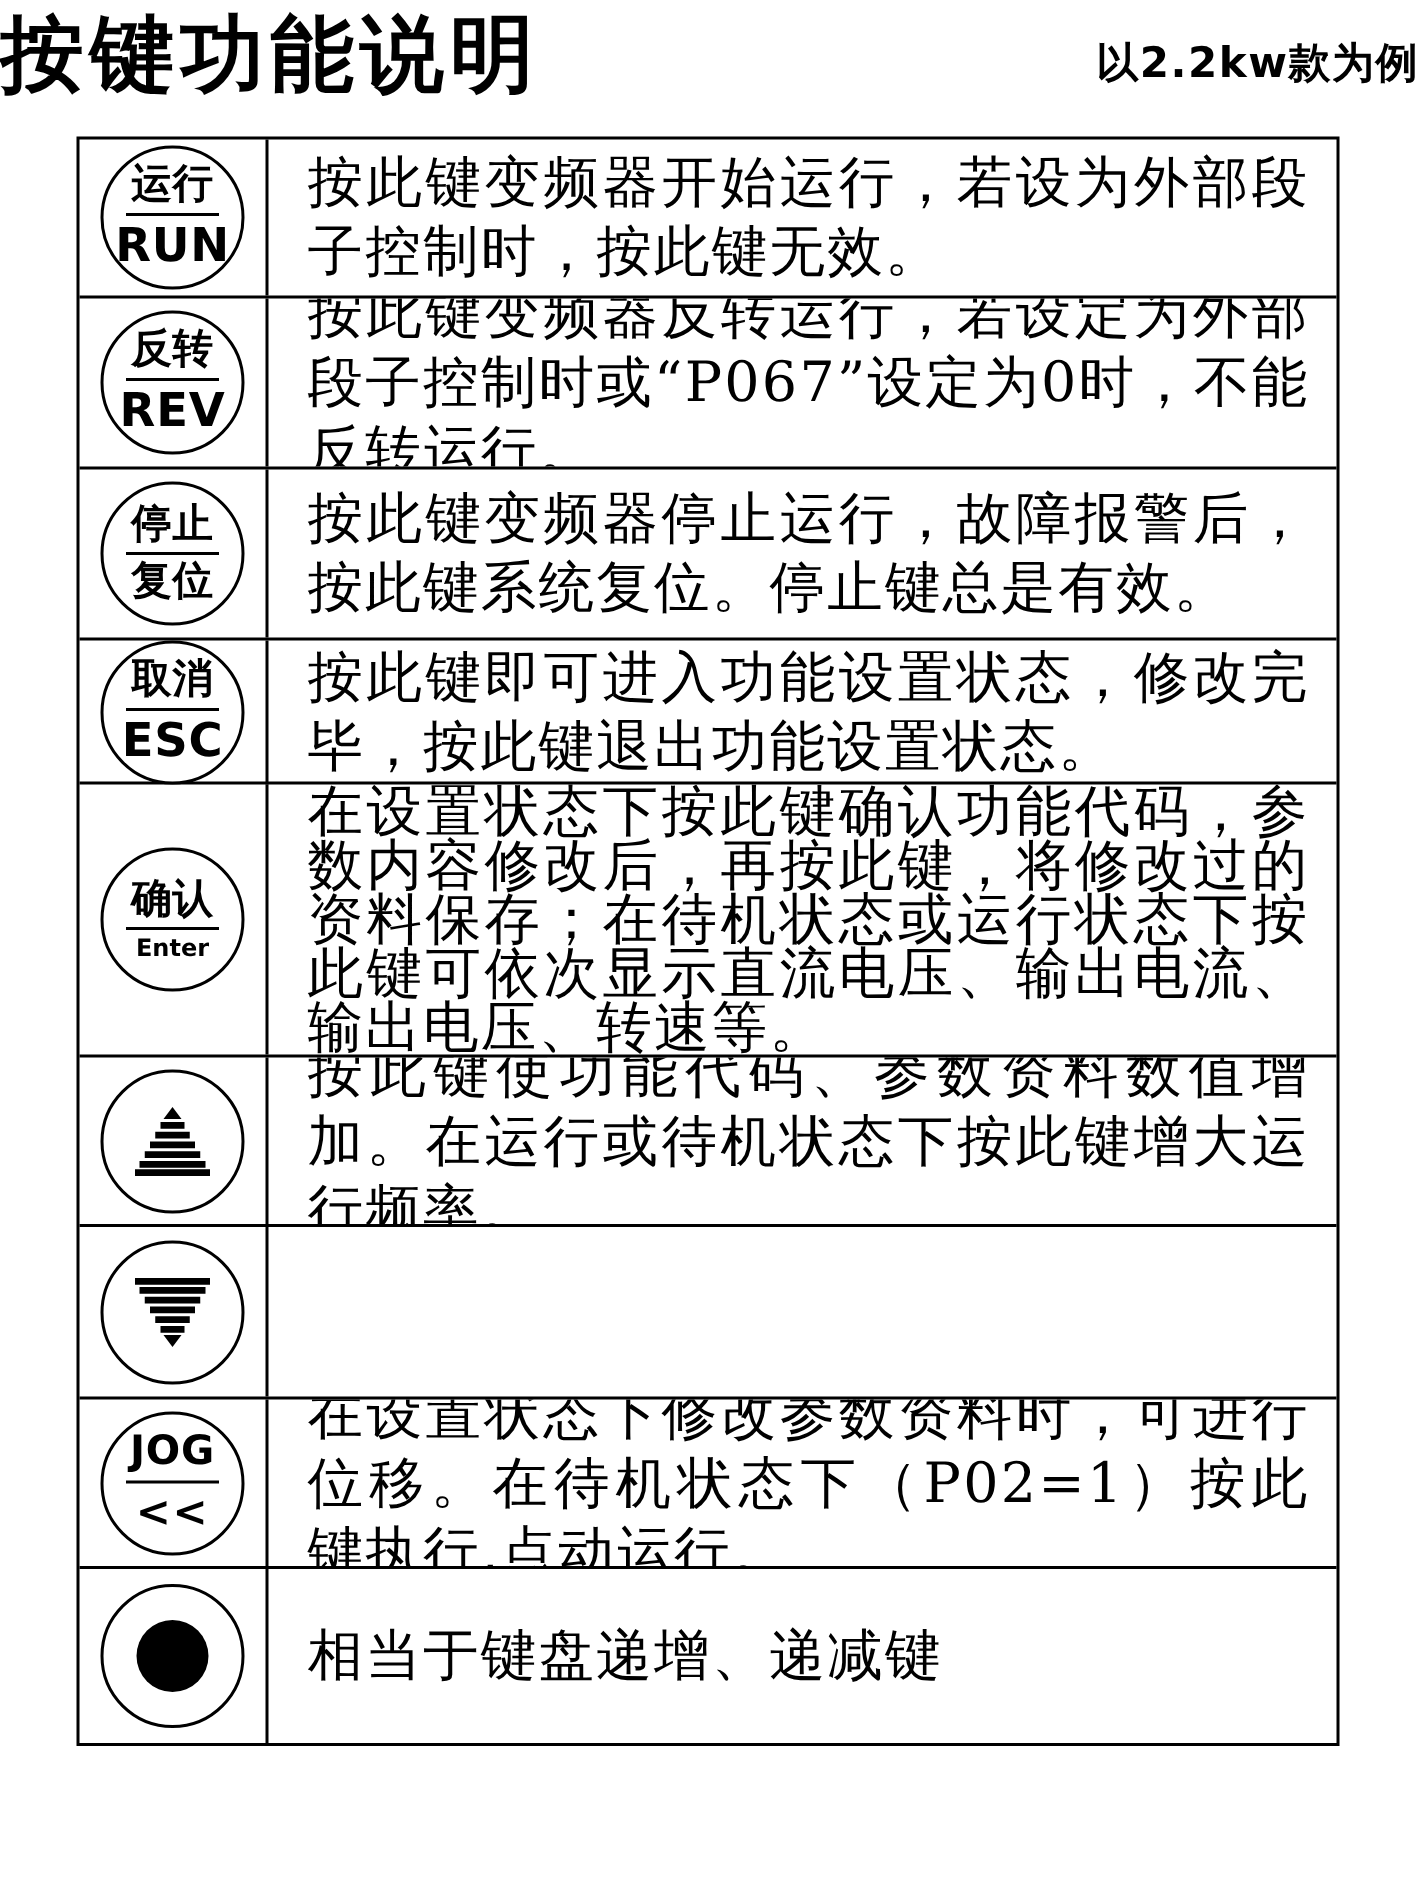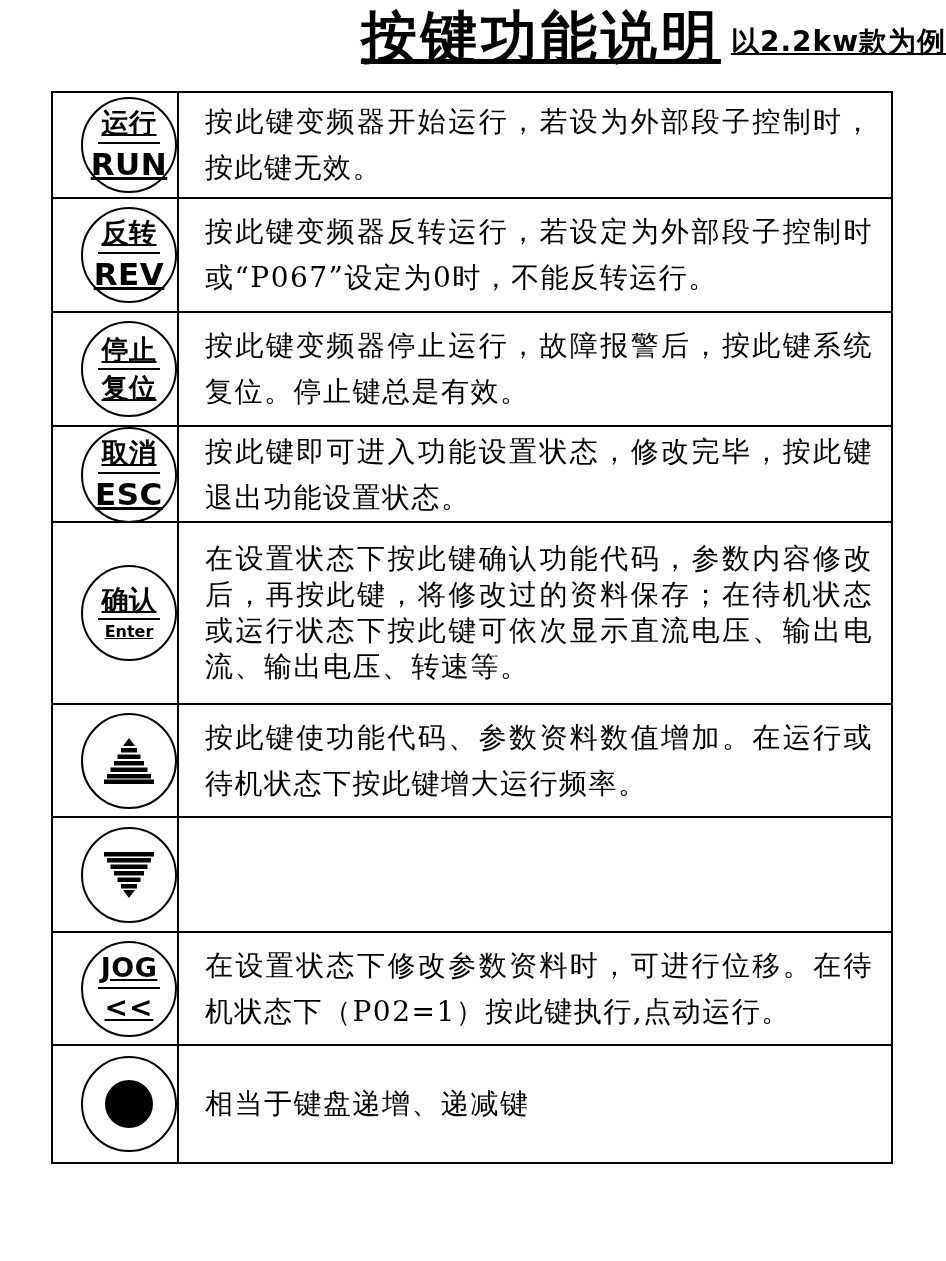--- a/index.html
+++ b/index.html
@@ -5,21 +5,21 @@
   * { margin:0; padding:0; box-sizing:border-box; }
   html,body { background:#ffffff; }
   body {
     width:946px; height:1261px; position:relative;
     color:#000; font-family:"DejaVu Sans","Liberation Sans",sans-serif;
   }
 
   
   .header {
     position:absolute; top:2px; left:0; width:100%;
-    display:flex; justify-content:flex-end; align-items:flex-end; gap:10px;text-decoration:underline;
+    display:flex; justify-content:space-between; align-items:flex-end; gap:10px;
   }
   .title {
     font-size:56px; font-weight:600; letter-spacing:4px; line-height:1.25;
     font-family:"DejaVu Sans","Liberation Sans",sans-serif;
   }
   .subtitle {
     font-size:28px; font-weight:600; letter-spacing:1px; padding-bottom:11px;
   }
 
   
@@ -27,27 +27,27 @@
     position:absolute; left:51px; top:91px; width:842px;
     border:2px solid #000; background:#fff;
   }
   .row { display:grid; grid-template-columns:126px 1fr; }
   .row + .row { border-top:2px solid #000; }
   .r0{height:104px}.r1{height:114px}.r2{height:114px}.r3{height:96px}
   .r4{height:182px}.r5{height:113px}.r6{height:115px}.r7{height:113px}.r8{height:118px}
 
   .key-cell {
     border-right:2px solid #000;
-    display:flex; align-items:center; justify-content:flex-end;text-decoration:underline;
+    display:flex; align-items:center; justify-content:center;
   }
   .desc-cell { display:flex; align-items:center; overflow:hidden; }
   .desc {
     padding:0 18px 0 26px;
     font-family:"DejaVu Serif","Liberation Serif",serif;
-    font-size:28px; line-height:46px; letter-spacing:1.5px;
+    font-size:37px; line-height:46px; letter-spacing:1.5px;
     text-align:justify;
   }
   .r4 .desc { line-height:36px; }
 
   
   .key-circle {
     width:96px; height:96px; border:2.5px solid #000; border-radius:50%;
     display:flex; flex-direction:column; align-items:center; justify-content:center;
     background:#fff; flex-shrink:0;
   }

